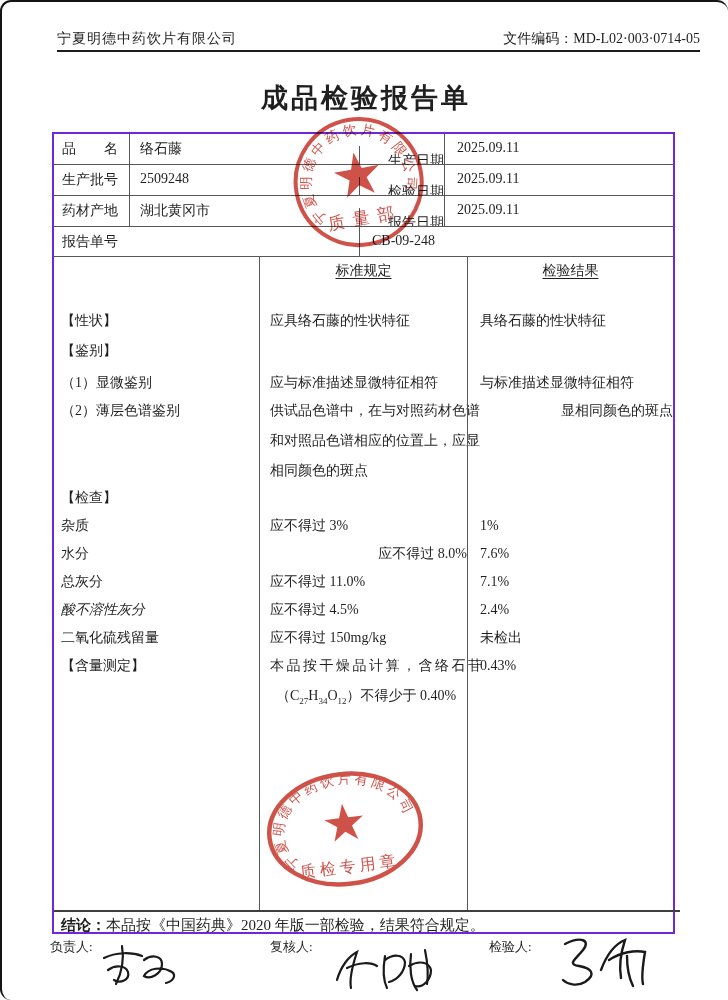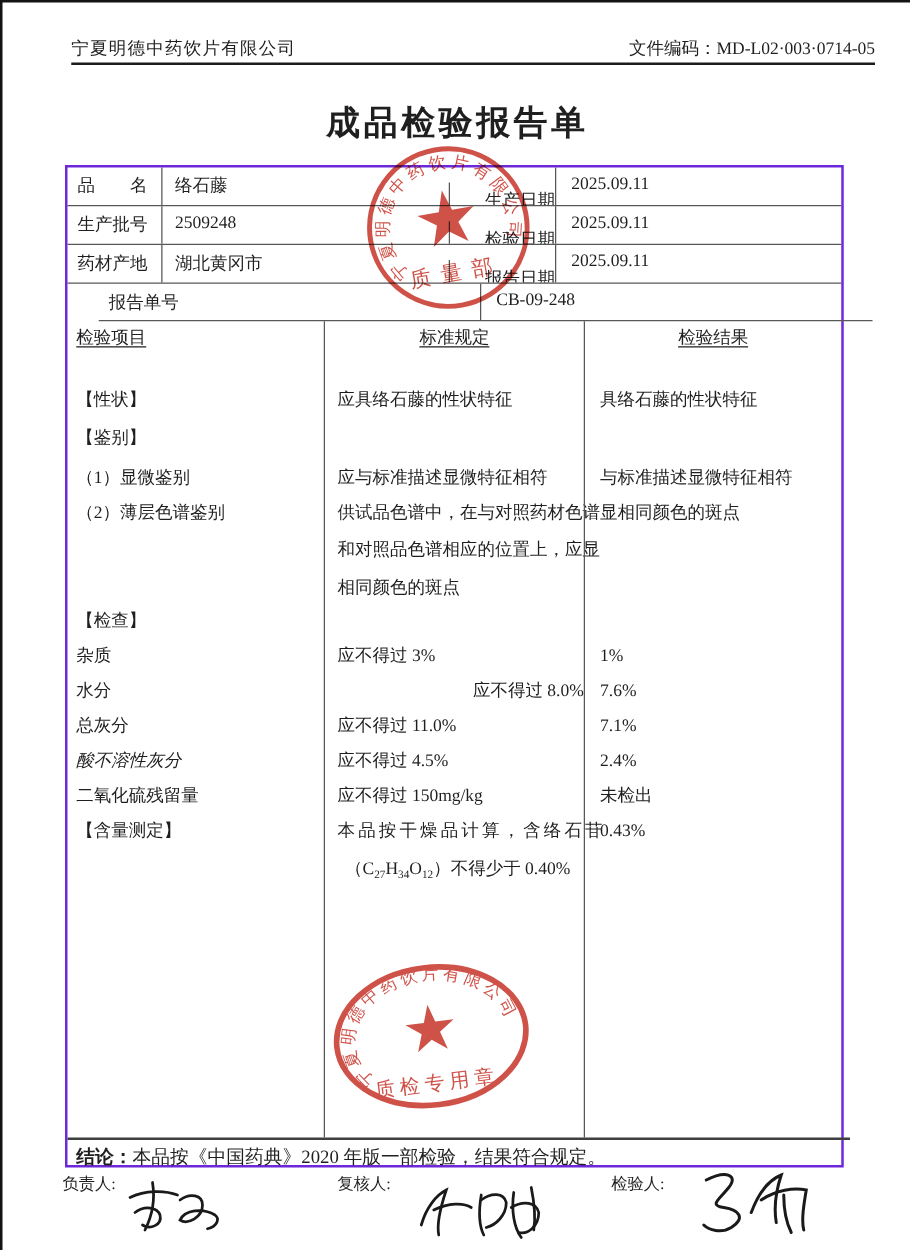--- a/index.html
+++ b/index.html
@@ -1,18 +1,18 @@
 <!DOCTYPE html>
 <html><head>
 <meta charset="utf-8">
 <style>
   html,body{margin:0;padding:0;background:#ffffff;}
   .page{position:relative;width:728px;height:1000px;background:#ffffff;overflow:hidden;
         border-left:2px solid #141414;border-top:2px solid #141414;box-sizing:border-box;
-        font-family:"Liberation Serif","DejaVu Serif",serif;color:#1f1f1f;font-size:14px;}
+        font-family:"Liberation Serif","DejaVu Serif",serif;color:#1f1f1f;font-size:14px;border-radius:11px;}
   .abs{position:absolute;}
   .hdr-company{left:55px;top:28px;font-size:14px;letter-spacing:1px;}
   .hdr-code{right:28px;top:28px;font-size:14px;}
   .hdr-rule{left:55px;right:28px;top:48px;border-top:2px solid #1c1c1c;height:0;}
   .doc-title{left:0;width:728px;top:78px;text-align:center;font-size:27px;font-weight:bold;letter-spacing:3px;}
   
   .tbl{left:50px;top:130px;width:619px;height:798px;border:2px solid #6d28d9;box-sizing:content-box;}
   .irow{position:absolute;left:0;width:619px;display:flex;border-bottom:1px solid #575757;box-sizing:border-box;}
   .icell{box-sizing:border-box;overflow:hidden;white-space:nowrap;padding-top:6px;}
   .bl{border-left:1px solid #575757;}
@@ -66,28 +66,27 @@
       <div class="icell val1 bl">2509248</div>
       <div class="icell lbl2 bl">检验日期</div>
       <div class="icell val2 bl">2025.09.11</div>
     </div>
     <div class="irow" style="top:62px;height:31px;">
       <div class="icell lbl1">药材产地</div>
       <div class="icell val1 bl">湖北黄冈市</div>
       <div class="icell lbl2 bl">报告日期</div>
       <div class="icell val2 bl">2025.09.11</div>
     </div>
-    <div class="irow" style="top:93px;height:30px;margin-left:25px;">
+    <div class="irow" style="top:93px;height:30px;">
       <div class="icell lblwide">报告单号</div>
       <div class="icell valwide bl">CB-09-248</div>
     </div>
 
     <div class="bodygrid">
       <div class="bcol bcol1">
-        <div class="bline pad7" style="top:5px;"><span class="colhead">检验项目</span></div>
         <div class="bline pad7" style="top:55px;">【性状】</div>
         <div class="bline pad7" style="top:85px;">【鉴别】</div>
         <div class="bline pad7" style="top:117px;">（1）显微鉴别</div>
         <div class="bline pad7" style="top:145px;">（2）薄层色谱鉴别</div>
         <div class="bline pad7" style="top:232px;">【检查】</div>
         <div class="bline pad7" style="top:260px;">杂质</div>
         <div class="bline pad7" style="top:288px;">水分</div>
         <div class="bline pad7" style="top:316px;">总灰分</div>
         <div class="bline pad7" style="top:344px;font-style:italic;">酸不溶性灰分</div>
         <div class="bline pad7" style="top:372px;">二氧化硫残留量</div>
@@ -105,21 +104,21 @@
         <div class="bline pad10" style="top:316px;">应不得过 11.0%</div>
         <div class="bline pad10" style="top:344px;">应不得过 4.5%</div>
         <div class="bline pad10" style="top:372px;">应不得过 150mg/kg</div>
         <div class="bline pad10 spread" style="top:400px;">本品按干燥品计算，含络石苷</div>
         <div class="bline formula" style="top:430px;padding-left:16px;"><span>（C</span><sub>27</sub><span>H</span><sub>34</sub><span>O</span><sub>12</sub><span>）不得少于 0.40%</span></div>
       </div>
       <div class="bcol bcol3">
         <div class="bline ctr" style="top:5px;"><span class="colhead">检验结果</span></div>
         <div class="bline pad12" style="top:55px;">具络石藤的性状特征</div>
         <div class="bline pad12" style="top:117px;">与标准描述显微特征相符</div>
-        <div class="bline pad12" style="top:145px;">显相同颜色的斑点</div>
+        <div class="bline pad12" style="top:145px;text-align:right;">显相同颜色的斑点</div>
         <div class="bline pad12" style="top:260px;">1%</div>
         <div class="bline pad12" style="top:288px;">7.6%</div>
         <div class="bline pad12" style="top:316px;">7.1%</div>
         <div class="bline pad12" style="top:344px;">2.4%</div>
         <div class="bline pad12" style="top:372px;">未检出</div>
         <div class="bline pad12" style="top:400px;">0.43%</div>
       </div>
     </div>
 
     <div class="concl"><b>结论：</b><span>本品按《中国药典》2020 年版一部检验，结果符合规定。</span></div>

